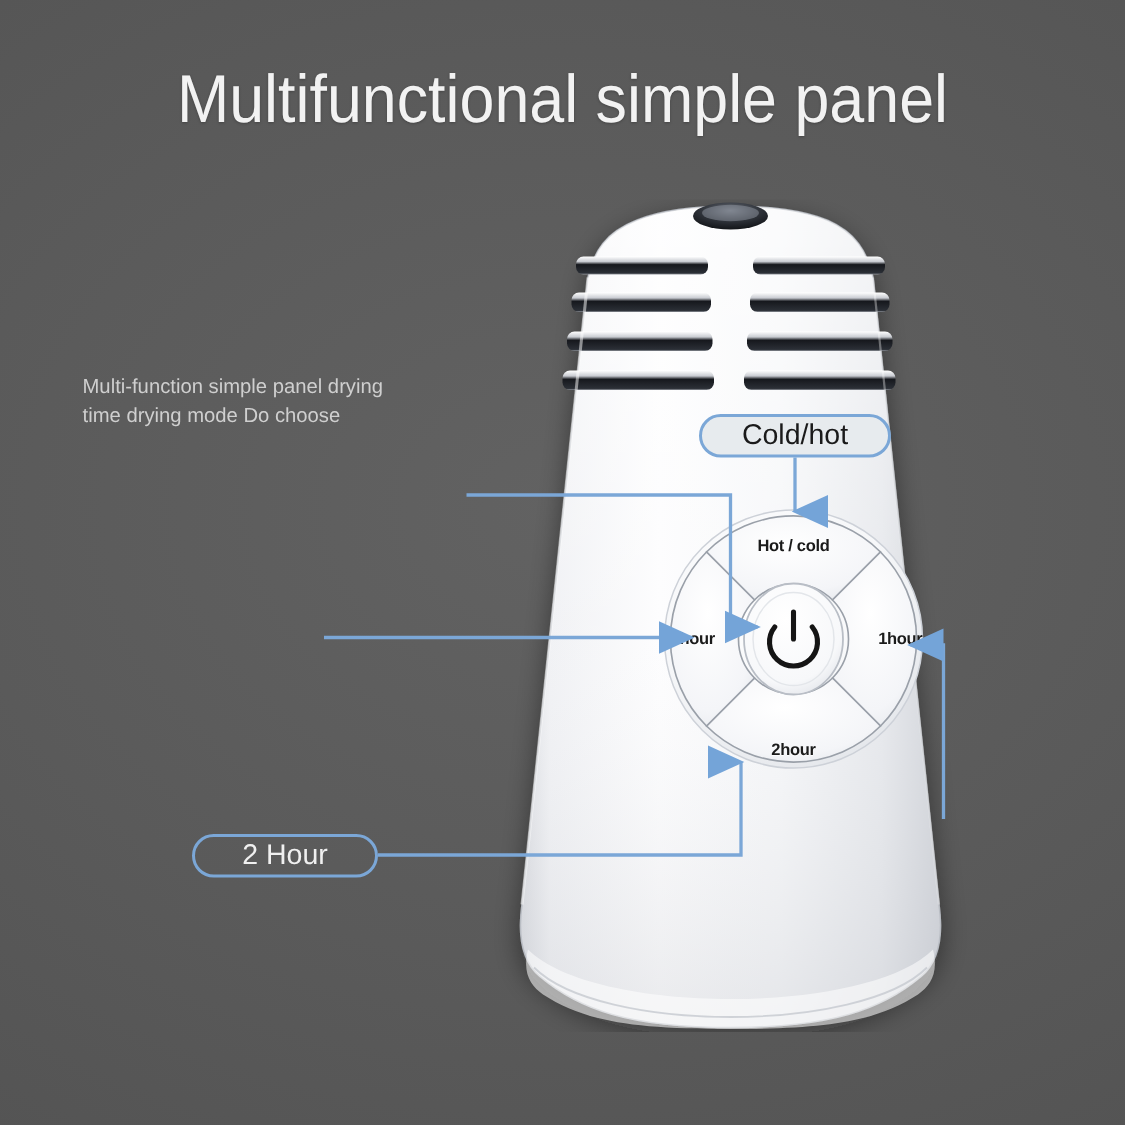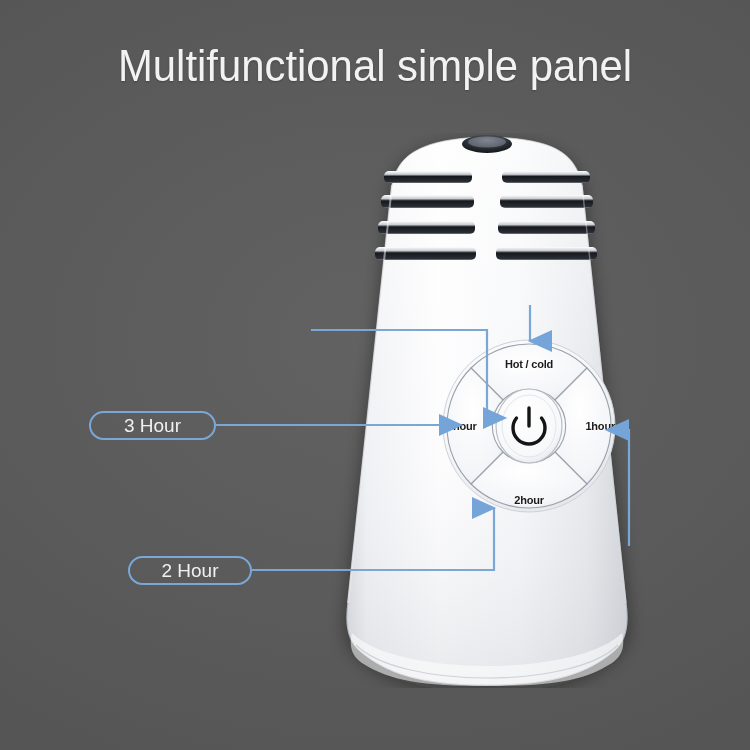--- a/index.html
+++ b/index.html
@@ -98,20 +98,22 @@
   
   #wires{position:absolute;left:0;top:0;width:750px;height:750px;pointer-events:none;}
 </style>
 </head>
 <body>
 
 <div id="stage">
 
   <div id="title">Multifunctional simple panel</div>
 
+  <div id="desc">Multi-function simple panel drying
+time  drying mode Do choose</div>
 
   <div id="device">
     <svg class="dev-svg" width="322" height="555" viewBox="0 0 322 555">
       <defs>
         <linearGradient id="bodyG" x1="0" y1="0" x2="1" y2="0">
           <stop offset="0" stop-color="#d9dbe0"></stop>
           <stop offset="0.07" stop-color="#f0f1f4"></stop>
           <stop offset="0.33" stop-color="#fdfdfe"></stop>
           <stop offset="0.62" stop-color="#f6f7f9"></stop>
           <stop offset="0.86" stop-color="#e6e8ec"></stop>
@@ -263,20 +265,20 @@
       <path d="M 311 330 L 487 330 L 487 418 L 505 418" marker-end="url(#arrRight)"></path>
 
       <line x1="216" y1="425" x2="461" y2="425" marker-end="url(#arrRight)"></line>
 
       <path d="M 252 570 L 494 570 L 494 508" marker-end="url(#arrUp)"></path>
 
       <path d="M 629 546 L 629 430 L 607 430" marker-end="url(#arrLeft)"></path>
     </g>
   </svg>
 
-  <div class="pill dark" id="pill-3hour">
-    <span>3 Hour</span>
+  <div class="pill light" id="pill-coldhot">
+    <span>Cold/hot</span>
   </div>
   <div class="pill dark" id="pill-2hour">
     <span>2 Hour</span>
   </div>
 
 </div>
 
 </body></html>

